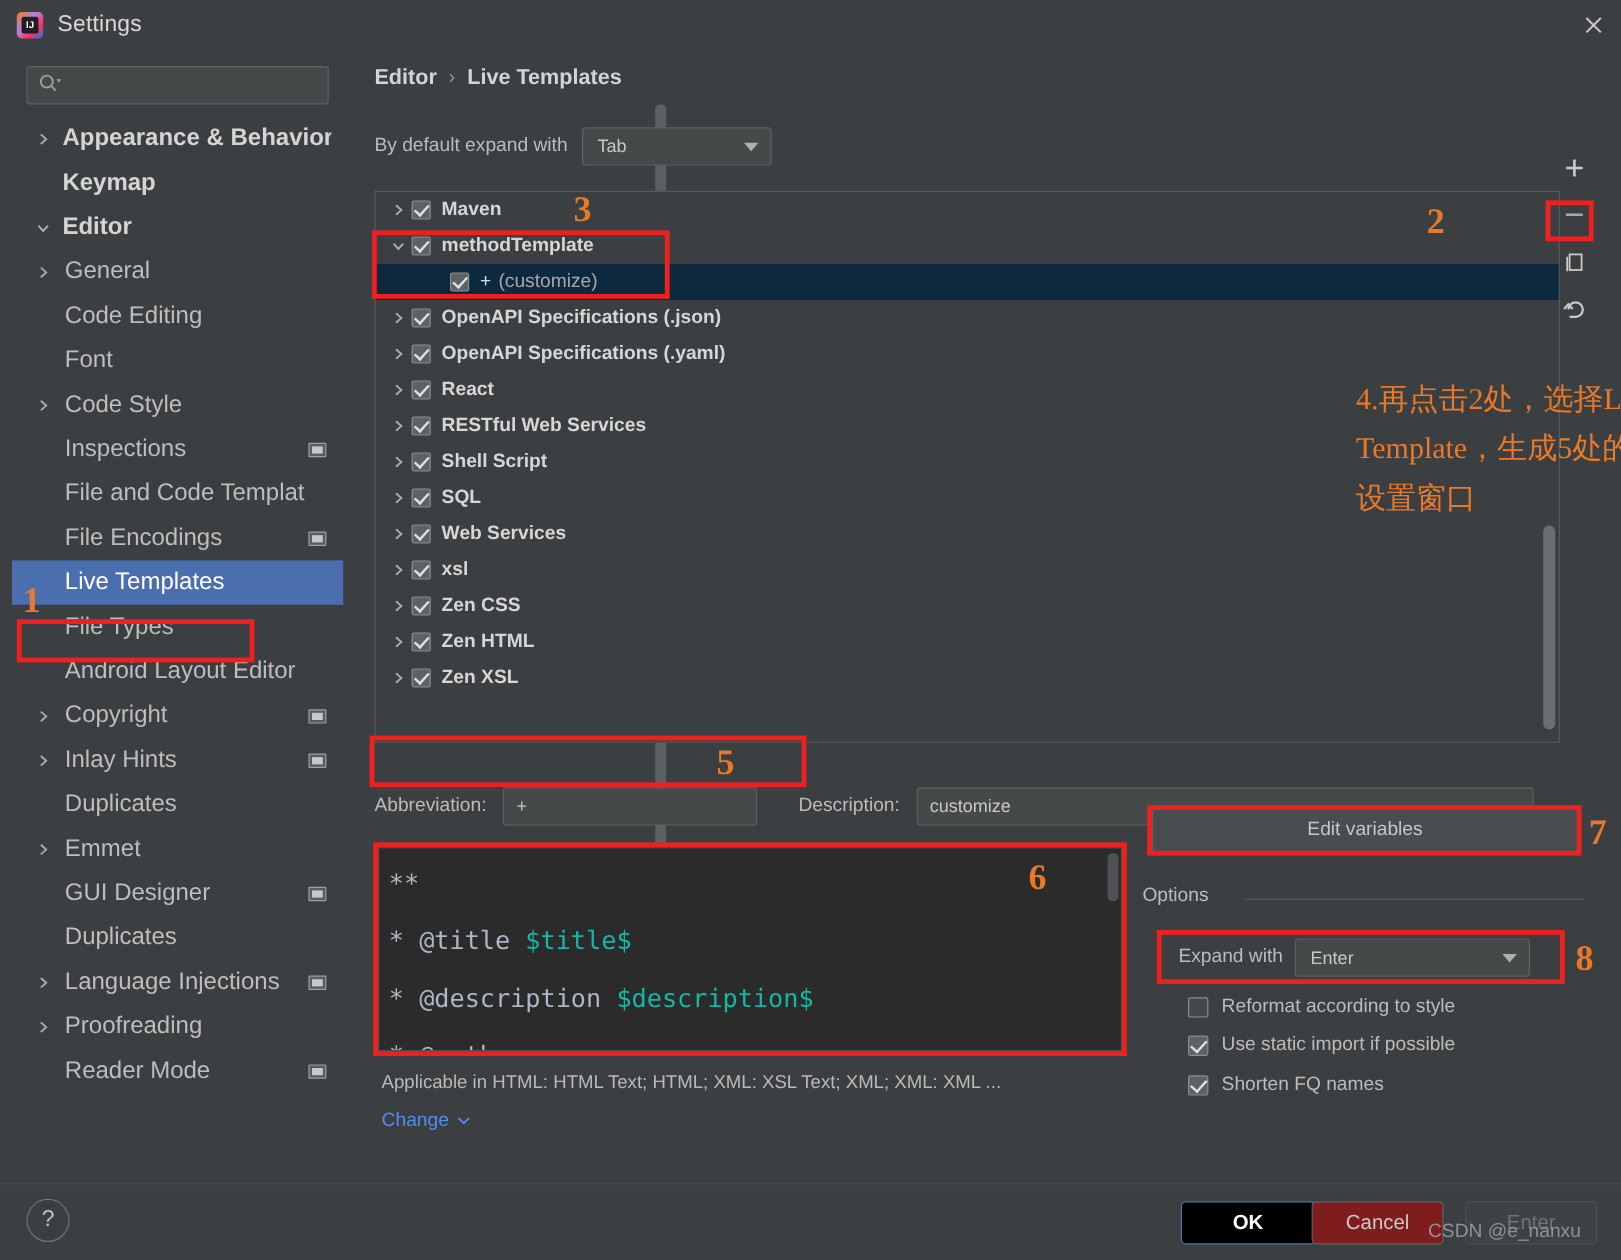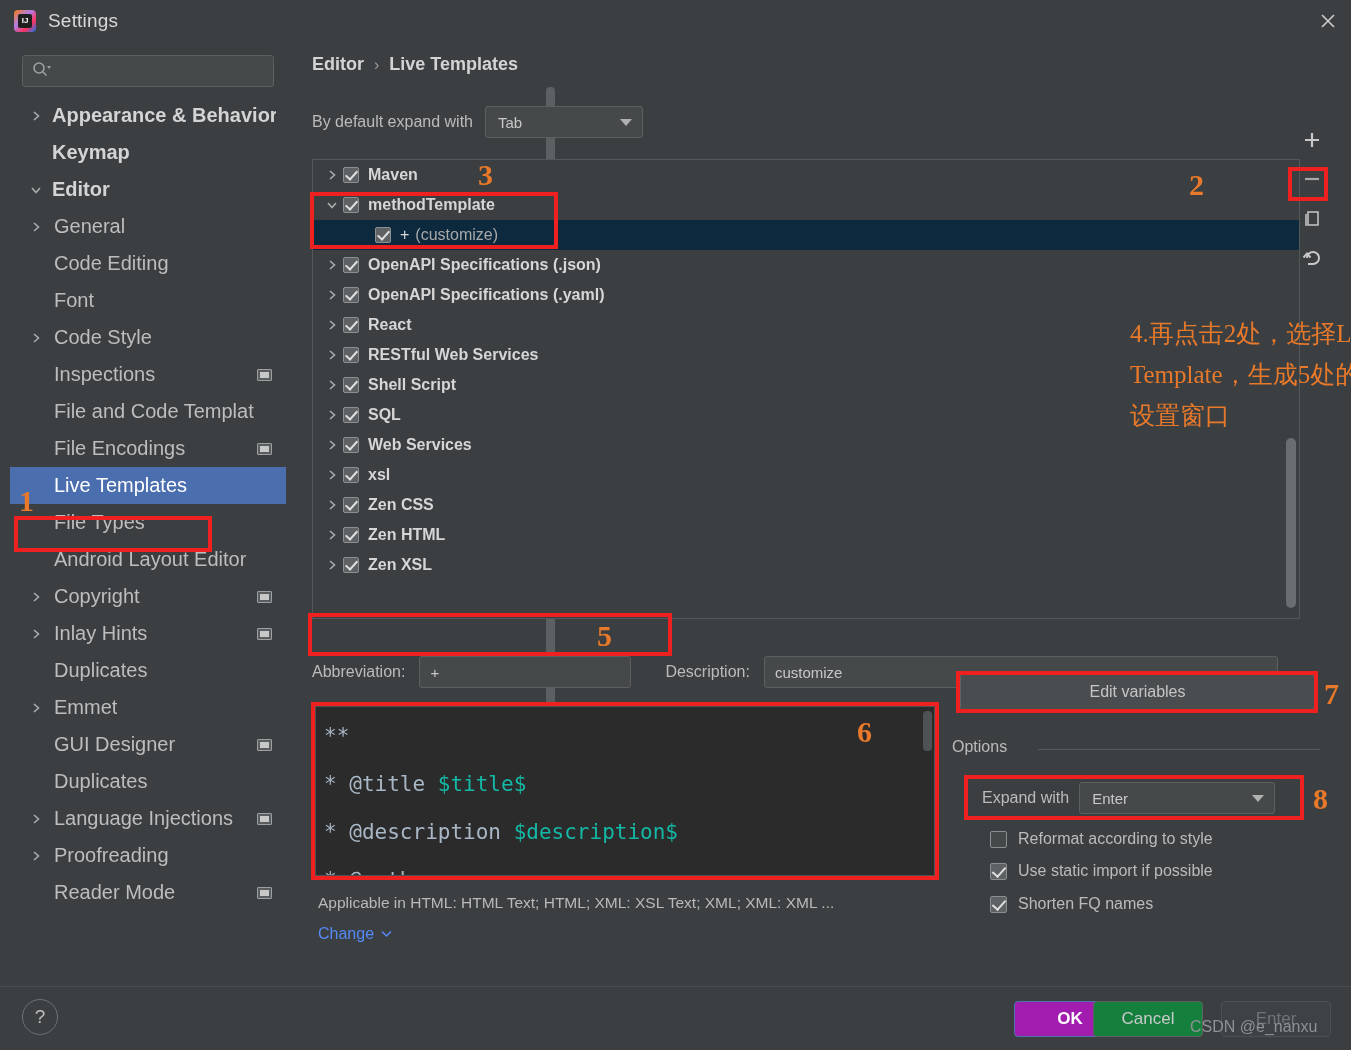--- a/index.html
+++ b/index.html
@@ -238,25 +238,25 @@
     border-radius: 50%; border: 1px solid #6e7274; color: #c0c0c0;
     display: flex; align-items: center; justify-content: center;
     font-size: 19px; cursor: pointer;
   }
   .btn {
     position: absolute; top: 14px; height: 36px; border-radius: 4px;
     display: flex; align-items: center; justify-content: center;
     font-size: 17px; cursor: pointer;
   }
   .btn-ok {
-    left: 1014px; width: 112px; background: #a21caf; border: 1px solid #4a75a8;
+    left: 984px; width: 112px; background: #000000; border: 1px solid #4a75a8;
     color: #ffffff; font-weight: bold;
   }
   .btn-cancel {
-    left: 1093px; width: 110px; background: #15803d; border: 1px solid #5e6264;
+    left: 1093px; width: 110px; background: #7f1d1d; border: 1px solid #5e6264;
     color: #c9c9c9;
   }
   .btn-apply {
     left: 1221px; width: 110px; background: #3f4244; border: 1px solid #4d5052;
     color: #717477;
   }
   .watermark {
     position: absolute; left: 1190px; top: 1018px;
     font-size: 16px; color: #8e9295;
   }

